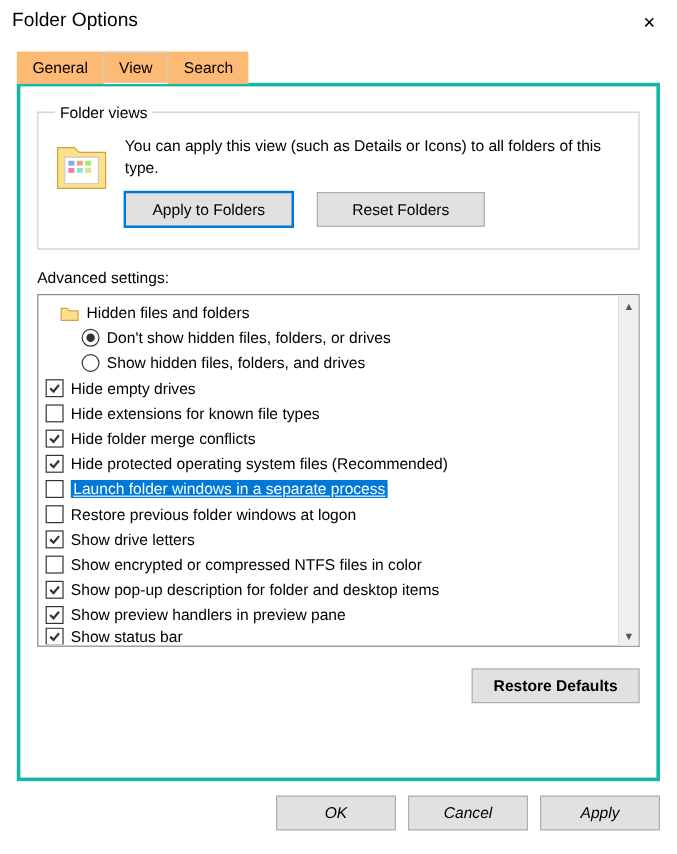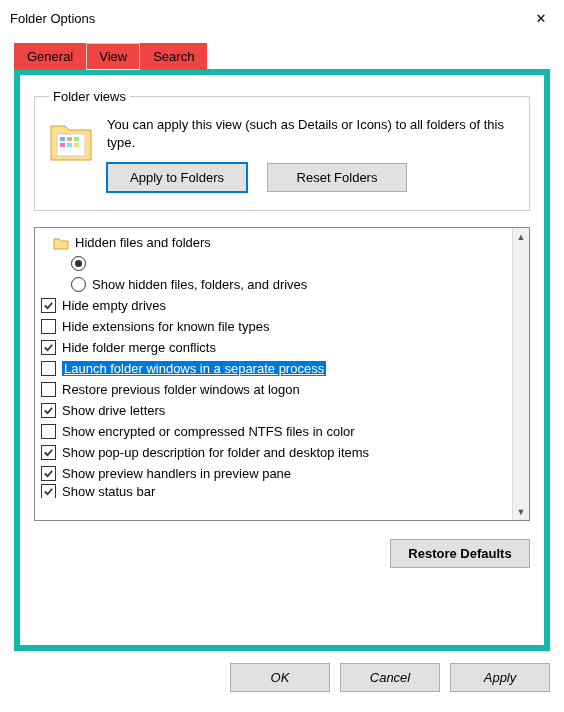--- a/index.html
+++ b/index.html
@@ -1,23 +1,23 @@
 <!DOCTYPE html>
 <html><head>
 <meta charset="utf-8">
 <style>
 * { box-sizing: border-box; font-family: "Segoe UI", Tahoma, sans-serif; font-size: 13px; }
 body { margin: 0; background: #fff; width: 564px; height: 712px; overflow: hidden; }
 .titlebar { height: 36px; display: flex; align-items: center; justify-content: space-between; padding-left: 10px; }
-.title { font-size: 13px; }
+.title { font-size: 16px; }
 .close { width: 46px; height: 36px; display: flex; align-items: center; justify-content: center; font-size: 16px; font-weight: 300; }
 .tabs { display: flex; margin: 6px 10px 0 14px; position: relative; top: 1px; }
-.tab { padding: 5px 12px; border: 1px solid transparent; background: #ef4444; cursor: default; text-align: center; }
+.tab { padding: 5px 12px; border: 1px solid transparent; background: #fdba74; cursor: default; text-align: center; }
 .tab.active { border: 1px solid #ccc; border-bottom: 1px solid #fff; }
-.panel { border: 6px solid #14b8a6; margin: 0 14px; padding: 14px; height: 582px; }
+.panel { border: 3px solid #14b8a6; margin: 0 14px; padding: 14px; height: 582px; }
 fieldset.folder-views { border: 1px solid #ccc; margin: 0 0 16px 0; padding: 12px 14px 18px 14px; }
 fieldset.folder-views legend { padding: 0 4px; }
 .fv-body { display: flex; gap: 14px; }
 .folder-icon { width: 44px; height: 42px; margin-top: 4px; flex-shrink: 0; }
 .fv-right { flex: 1; }
 .fv-text { line-height: 1.35; margin-bottom: 12px; }
 .fv-buttons { display: flex; gap: 20px; }
 .btn { background: #e1e1e1; border: 1px solid #adadad; padding: 6px 12px; min-width: 140px; text-align: center; cursor: default; }
 .btn.focus { outline: 2px solid #0078d7; outline-offset: -1px; }
 .adv-label { margin: 6px 0; }
@@ -71,35 +71,37 @@
       <div class="fv-right">
         <div class="fv-text">You can apply this view (such as Details or Icons) to all folders of this type.</div>
         <div class="fv-buttons">
           <div class="btn focus">Apply to Folders</div>
           <div class="btn">Reset Folders</div>
         </div>
       </div>
     </div>
   </fieldset>
 
+  <div class="adv-label">Advanced settings:</div>
 
   <div class="listbox">
     <div class="listcontent" id="listcontent">
         <div class="row">
           <span class="ind" style="width: 12px;"></span>
           <svg class="mini-folder" viewBox="0 0 16 14">
             <path d="M1 3 L6 3 L8 5 L15 5 L15 13 L1 13 Z" fill="#ffe08a" stroke="#caa63f"></path>
           </svg>
           <span class="row-label">Hidden files and folders</span>
         </div>
         <div class="row">
           <span class="ind" style="width: 30px;"></span>
           <span class="rb">
             <span class="dot"></span>
           </span>
+          <span class="row-label">Don't show hidden files, folders, or drives</span>
         </div>
         <div class="row">
           <span class="ind" style="width: 30px;"></span>
           <span class="rb"></span>
           <span class="row-label">Show hidden files, folders, and drives</span>
         </div>
         <div class="row">
           <span class="ind" style="width: 0px;"></span>
           <span class="cb">
             <svg viewBox="0 0 12 12">
@@ -114,20 +116,29 @@
           <span class="row-label">Hide extensions for known file types</span>
         </div>
         <div class="row">
           <span class="ind" style="width: 0px;"></span>
           <span class="cb">
             <svg viewBox="0 0 12 12">
               <path d="M2 6 L5 9 L10 3" stroke="#333" stroke-width="2" fill="none"></path>
             </svg>
           </span>
           <span class="row-label">Hide folder merge conflicts</span>
+        </div>
+        <div class="row">
+          <span class="ind" style="width: 0px;"></span>
+          <span class="cb">
+            <svg viewBox="0 0 12 12">
+              <path d="M2 6 L5 9 L10 3" stroke="#333" stroke-width="2" fill="none"></path>
+            </svg>
+          </span>
+          <span class="row-label">Hide protected operating system files (Recommended)</span>
         </div>
         <div class="row">
           <span class="ind" style="width: 0px;"></span>
           <span class="cb"></span>
           <span class="row-label selected">Launch folder windows in a separate process</span>
         </div>
         <div class="row">
           <span class="ind" style="width: 0px;"></span>
           <span class="cb"></span>
           <span class="row-label">Restore previous folder windows at logon</span>

